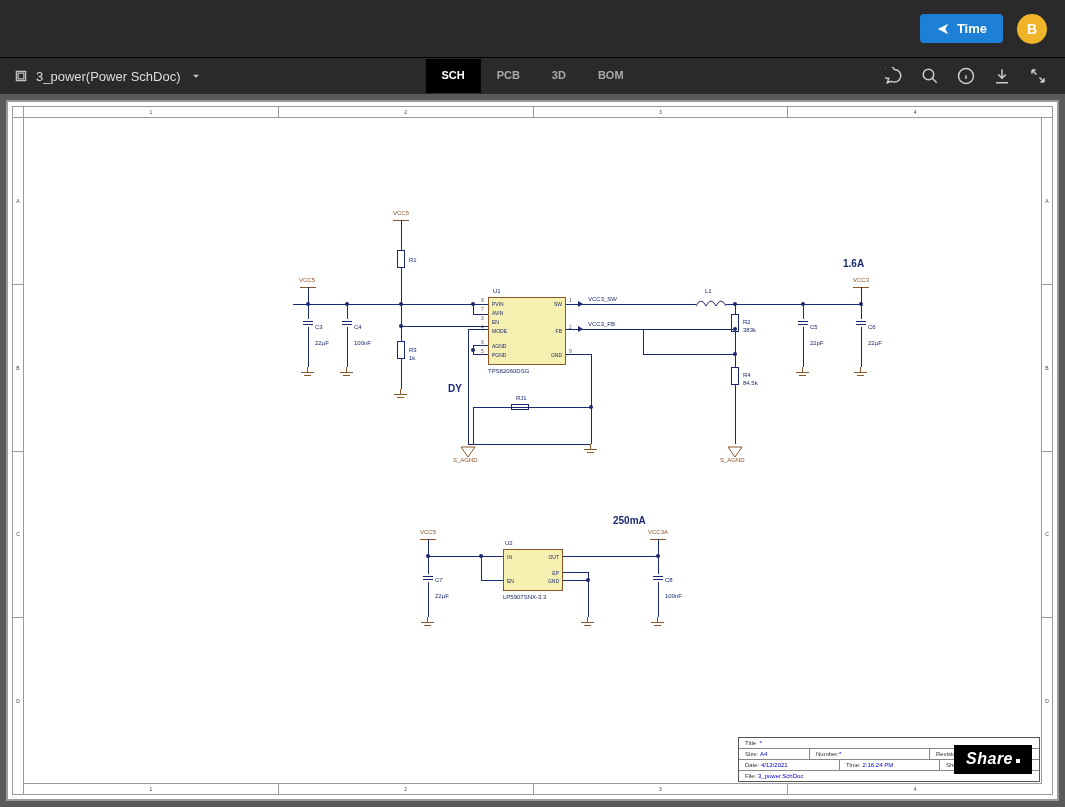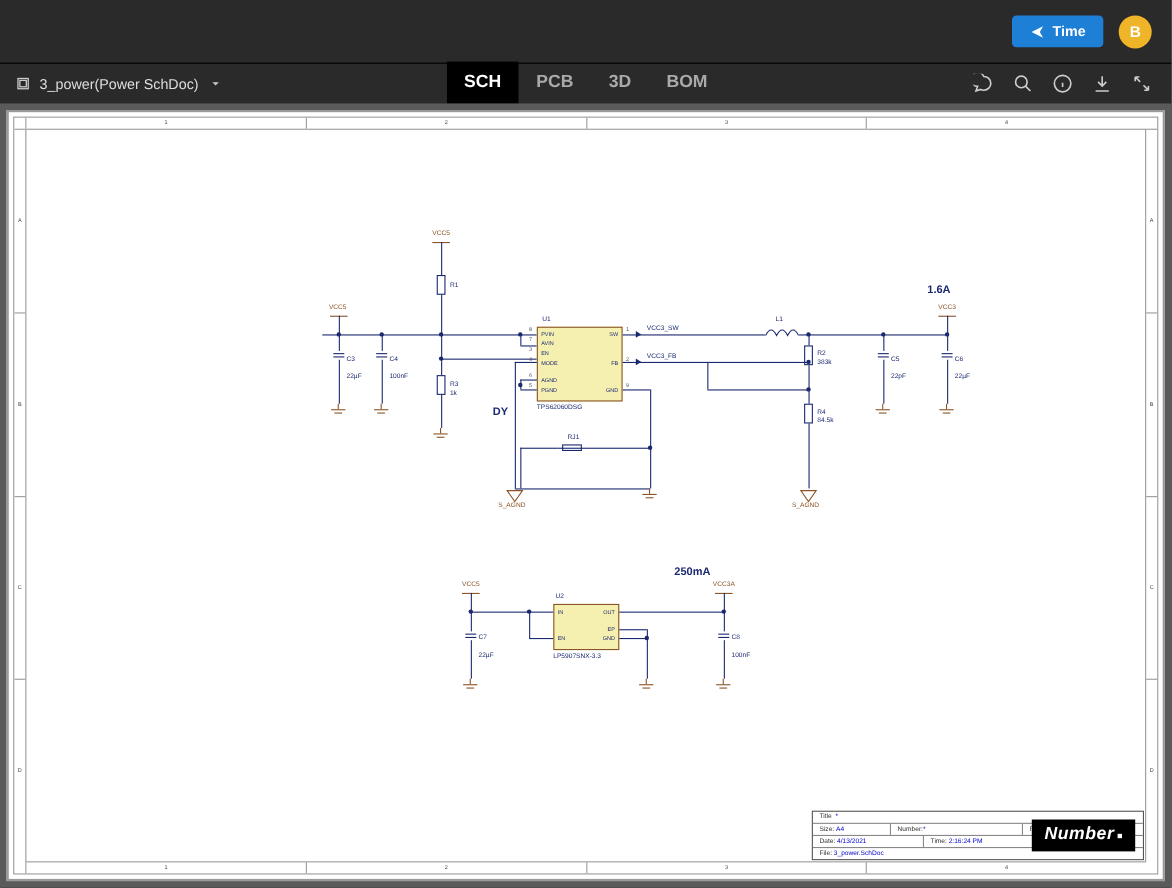--- a/index.html
+++ b/index.html
@@ -9,21 +9,21 @@
 .topbar { height:57px; background:#2a2a2a; display:flex; align-items:center; justify-content:flex-end; padding:0 18px; gap:14px; }
 .share-btn { background:#1e7fd6; color:#fff; border:none; border-radius:4px; padding:7px 16px; font-size:13px; font-weight:600; display:flex; align-items:center; gap:7px; cursor:pointer; }
 .share-btn svg { width:14px; height:14px; }
 .avatar { width:30px; height:30px; border-radius:50%; background:#f0b429; color:#fff; display:flex; align-items:center; justify-content:center; font-weight:600; font-size:14px; }
 
 .tabbar { height:37px; background:#2a2a2a; border-top:1px solid #000; display:flex; align-items:center; justify-content:space-between; padding:0 18px 0 14px; }
 .tab-left { display:flex; align-items:center; gap:8px; }
 .sheet-dd { display:flex; align-items:center; gap:8px; color:#ddd; font-size:13px; cursor:pointer; }
 .sheet-dd svg { width:14px; height:14px; }
 .tabs { display:flex; gap:0; position:absolute; left:50%; transform:translateX(-50%); }
-.tab { color:#aaa; font-size:16px; font-weight:700; padding:10px 16px; cursor:pointer; border-bottom:2px solid transparent; }
+.tab { color:#aaa; font-size:11px; font-weight:700; padding:10px 16px; cursor:pointer; border-bottom:2px solid transparent; }
 .tab.active { color:#fff; background:#000; }
 .tab-right { display:flex; align-items:center; gap:18px; }
 .tab-right .ico { width:18px; height:18px; color:#ccc; cursor:pointer; display:flex; align-items:center; justify-content:center; }
 
 
 .canvas-wrap { position:absolute; top:94px; left:0; right:0; bottom:0; background:#5a5a5a; padding:6px; }
 .canvas-outer { width:100%; height:100%; background:#fff; border:2px solid #9a9a9a; padding:4px; }
 .canvas { width:100%; height:100%; position:relative; border:1px solid #9a9a9a; overflow:hidden; }
 .sch-inner-border { position:absolute; left:10px; right:10px; top:10px; bottom:10px; border:1px solid #9a9a9a; }
 
@@ -160,21 +160,21 @@
           <div>D</div>
         </div>
   <div class="ruler-right">
           <div>A</div>
           <div>B</div>
           <div>C</div>
           <div>D</div>
         </div>
 
   <div class="lbl big" style="left:830px;top:151px">1.6A</div>
-  <div class="lbl big" style="left:435px;top:262px">DY</div>
+  <div class="lbl big" style="left:435px;top:276px">DY</div>
 
   <div class="pwr-bar" style="left:295px;top:180px"></div>
   <div class="lbl brown" style="left:286px;top:170px">VCC5</div>
   <div class="wire wv" style="left:295px;top:180px;height:17px"></div>
   <div class="wire wh" style="left:280px;top:197px;width:195px"></div>
   <div class="junc" style="left:295px;top:197px"></div>
   <div class="junc" style="left:334px;top:197px"></div>
 
   <div class="wire wv" style="left:295px;top:197px;height:15px"></div>
   <div class="cap" style="left:290px;top:212px"></div>
@@ -368,17 +368,17 @@
     <div class="row">
       <div class="cell" style="width:100px"><span class="k">Date:</span>&nbsp;<span class="v">4/13/2021</span></div>
       <div class="cell" style="width:100px"><span class="k">Time:</span>&nbsp;<span class="v">2:16:24 PM</span></div>
       <div class="cell" style="width:100px"><span class="k">Sheet</span>&nbsp;<span class="v">3   of   8</span></div>
     </div>
     <div class="row">
       <div class="cell" style="width:300px"><span class="k">File:</span>&nbsp;<span class="v">3_power.SchDoc</span></div>
     </div>
   </div>
 
-  <div class="logo">Number</div>
+  <div class="logo">Share</div>
 
 </div>
     </div>
   </div>
 
 </body></html>

